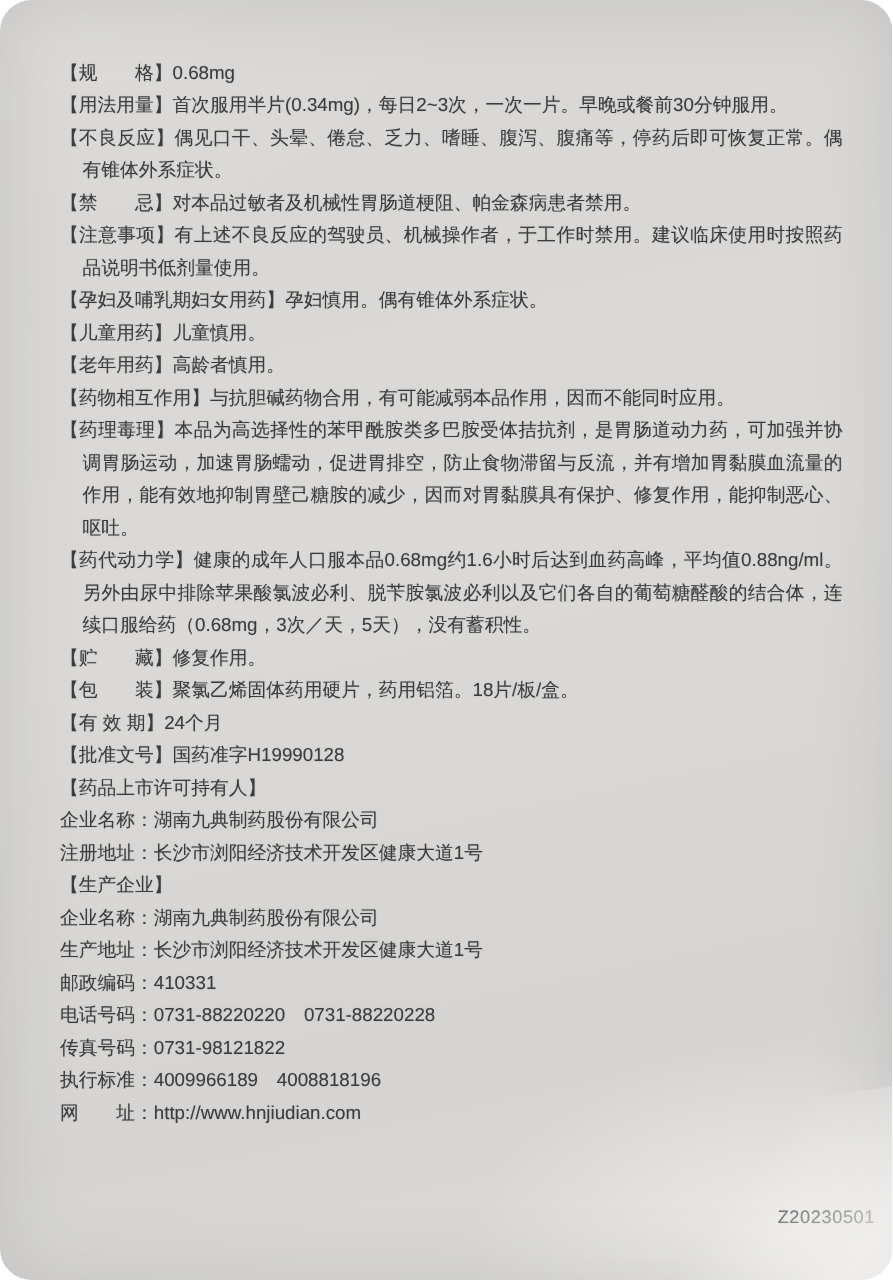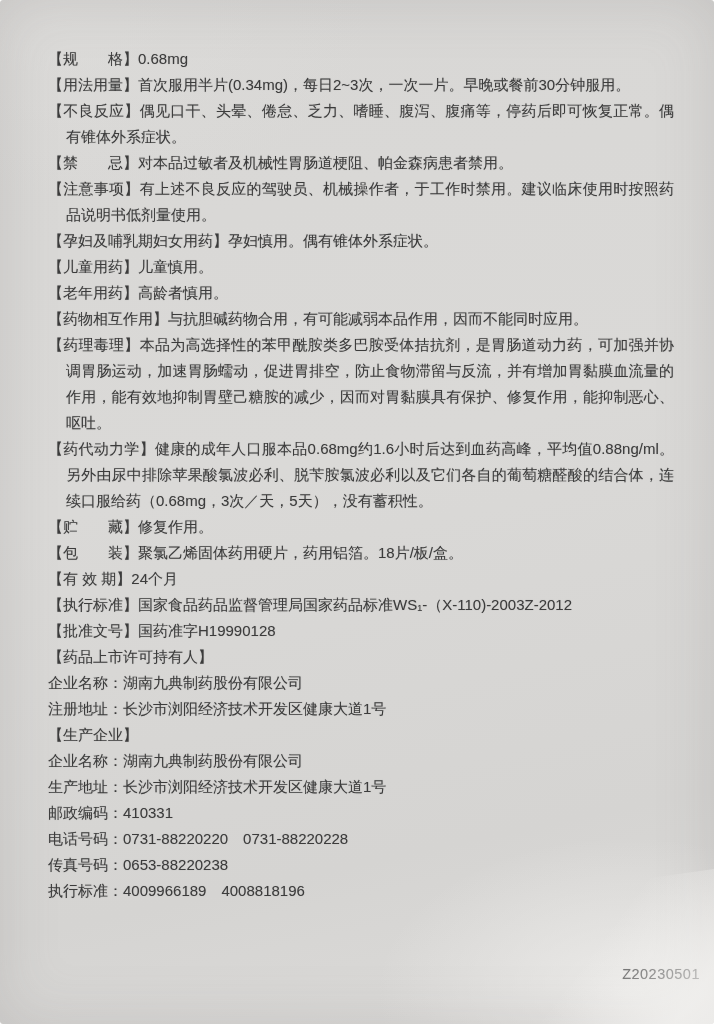--- a/index.html
+++ b/index.html
@@ -6,21 +6,21 @@
     margin: 0;
     padding: 0;
     background: #ffffff;
     font-family: "Liberation Sans", "DejaVu Sans", sans-serif;
   }
   .paper {
     position: relative;
     width: 714px;
     height: 1024px;
     margin: 0 auto;
-    border-radius: 3px;
+    border-radius: 25px;
     overflow: hidden;
     background:
       radial-gradient(ellipse 420px 260px at 88% 97%, rgba(238,237,235,0.85) 0%, rgba(238,237,235,0) 60%),
       radial-gradient(ellipse 500px 300px at 10% 2%, rgba(222,221,219,0.6) 0%, rgba(222,221,219,0) 60%),
       linear-gradient(168deg, #d8d7d5 0%, #dad9d7 45%, #d5d4d2 80%, #dcdbd9 100%);
     box-shadow: inset 0 0 60px rgba(110,108,104,0.18);
   }
   .paper::after {
     content: "";
     position: absolute;
@@ -75,27 +75,27 @@
       <p class="entry"><span class="label">【注意事项】</span><span>有上述不良反应的驾驶员、机械操作者，于工作时禁用。建议临床使用时按照药品说明书低剂量使用。</span></p>
       <p class="entry"><span class="label">【孕妇及哺乳期妇女用药】</span><span>孕妇慎用。偶有锥体外系症状。</span></p>
       <p class="entry"><span class="label">【儿童用药】</span><span>儿童慎用。</span></p>
       <p class="entry"><span class="label">【老年用药】</span><span>高龄者慎用。</span></p>
       <p class="entry"><span class="label">【药物相互作用】</span><span>与抗胆碱药物合用，有可能减弱本品作用，因而不能同时应用。</span></p>
       <p class="entry"><span class="label">【药理毒理】</span><span>本品为高选择性的苯甲酰胺类多巴胺受体拮抗剂，是胃肠道动力药，可加强并协调胃肠运动，加速胃肠蠕动，促进胃排空，防止食物滞留与反流，并有增加胃黏膜血流量的作用，能有效地抑制胃壁己糖胺的减少，因而对胃黏膜具有保护、修复作用，能抑制恶心、呕吐。</span></p>
       <p class="entry"><span class="label">【药代动力学】</span><span>健康的成年人口服本品0.68mg约1.6小时后达到血药高峰，平均值0.88ng/ml。另外由尿中排除苹果酸氯波必利、脱苄胺氯波必利以及它们各自的葡萄糖醛酸的结合体，连续口服给药（0.68mg，3次／天，5天），没有蓄积性。</span></p>
       <p class="entry"><span class="label">【贮　　藏】</span><span>修复作用。</span></p>
       <p class="entry"><span class="label">【包　　装】</span><span>聚氯乙烯固体药用硬片，药用铝箔。18片/板/盒。</span></p>
       <p class="entry"><span class="label">【有 效 期】</span><span>24个月</span></p>
-      <p class="entry"><span class="label">【执行标准】</span><span>国家食品药品监督管理局国家药品标准WS₁-（X-110)-2003Z-2012</span></p>
       <p class="entry"><span class="label">【批准文号】</span><span>国药准字H19990128</span></p>
       <p class="entry"><span class="label">【药品上市许可持有人】</span><span></span></p>
       <p class="field"><span class="label">企业名称：</span><span>湖南九典制药股份有限公司</span></p>
       <p class="field"><span class="label">注册地址：</span><span>长沙市浏阳经济技术开发区健康大道1号</span></p>
       <p class="entry"><span class="label">【生产企业】</span><span></span></p>
       <p class="field"><span class="label">企业名称：</span><span>湖南九典制药股份有限公司</span></p>
       <p class="field"><span class="label">生产地址：</span><span>长沙市浏阳经济技术开发区健康大道1号</span></p>
       <p class="field"><span class="label">邮政编码：</span><span>410331</span></p>
       <p class="field"><span class="label">电话号码：</span><span>0731-88220220  0731-88220228</span></p>
-      <p class="field"><span class="label">传真号码：</span><span>0653-88220238</span></p>
+      <p class="field"><span class="label">传真号码：</span><span>0731-98121822</span></p>
       <p class="field"><span class="label">执行标准：</span><span>4009966189  4008818196</span></p>
+      <p class="field"><span class="label">网　　址：</span><span>http://www.hnjiudian.com</span></p>
     </div>
   <div class="content approval-code">Z20230501</div>
 </div>
 
 </body></html>

